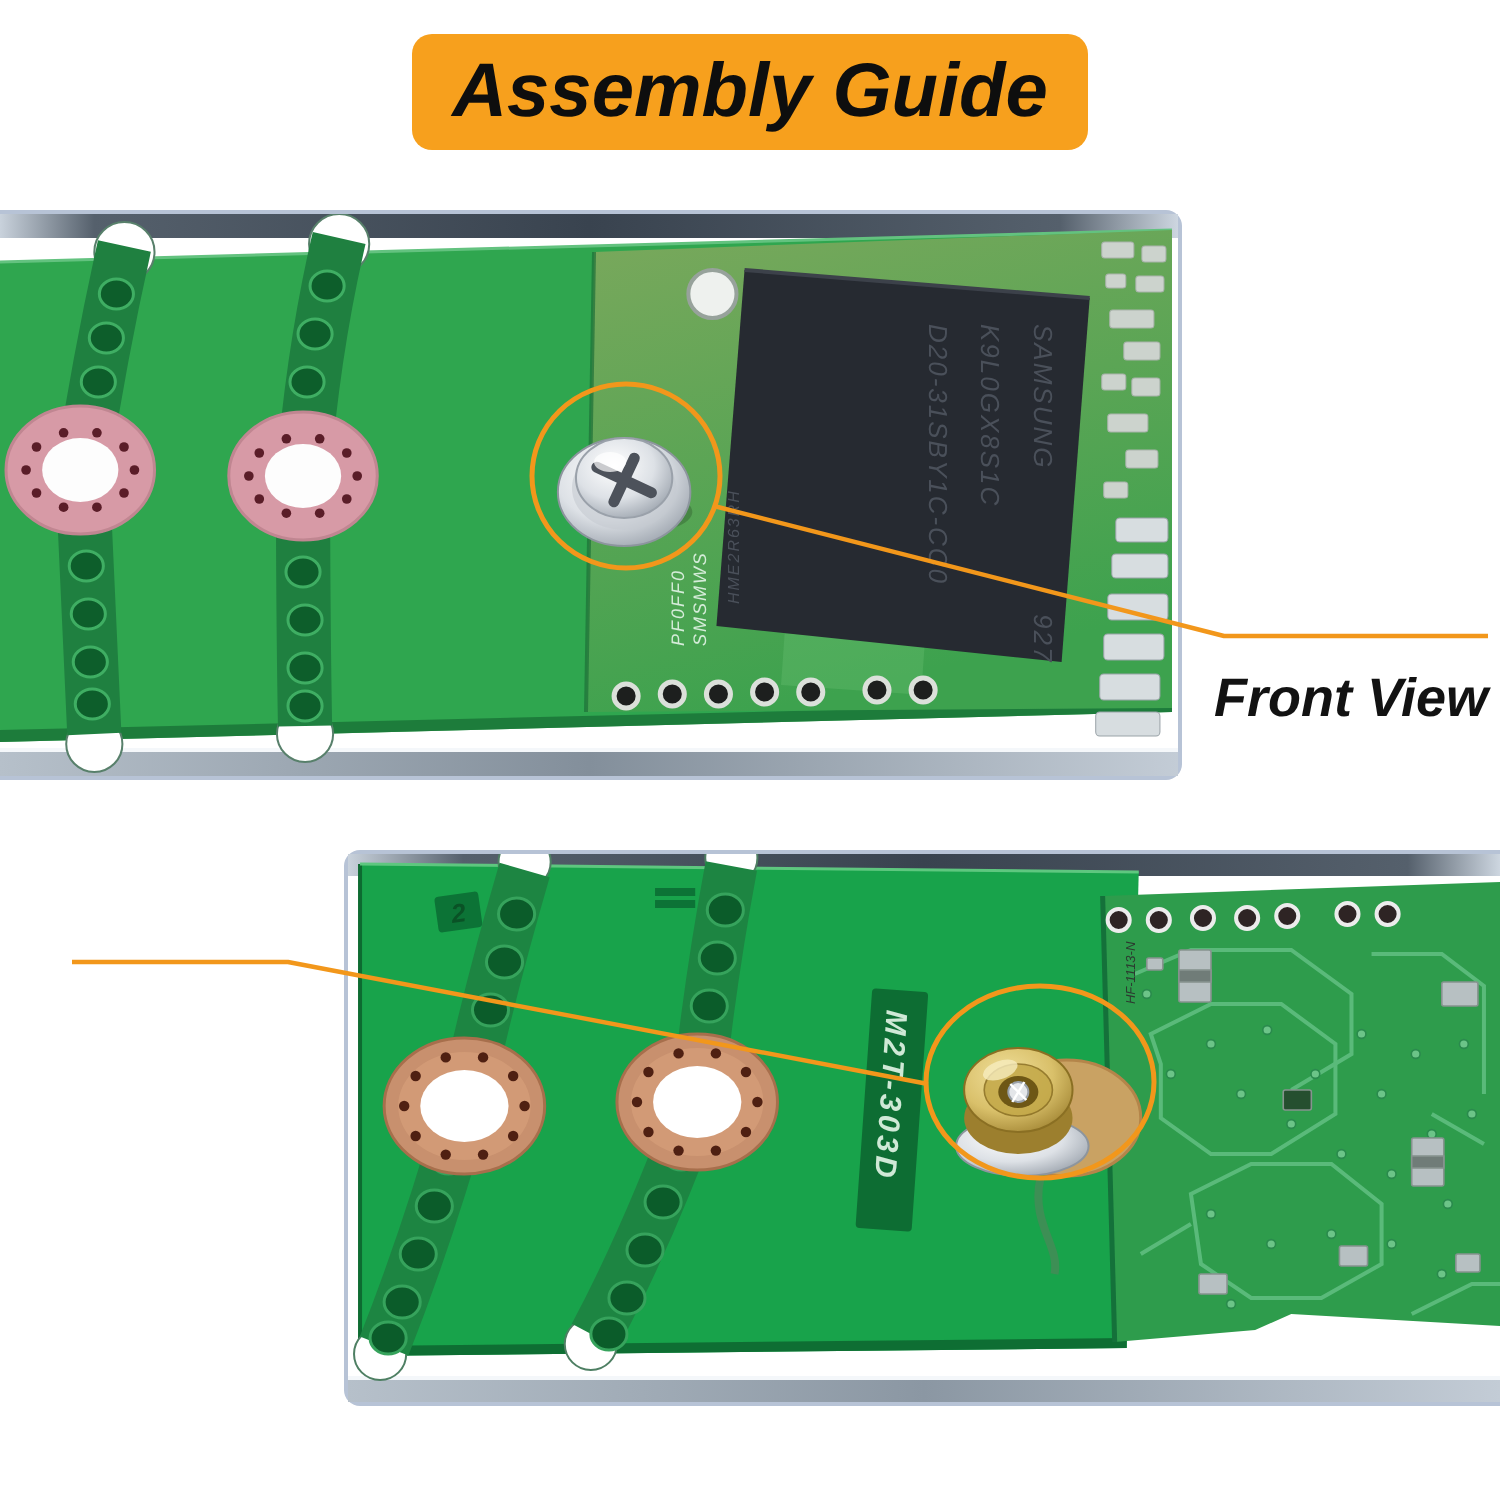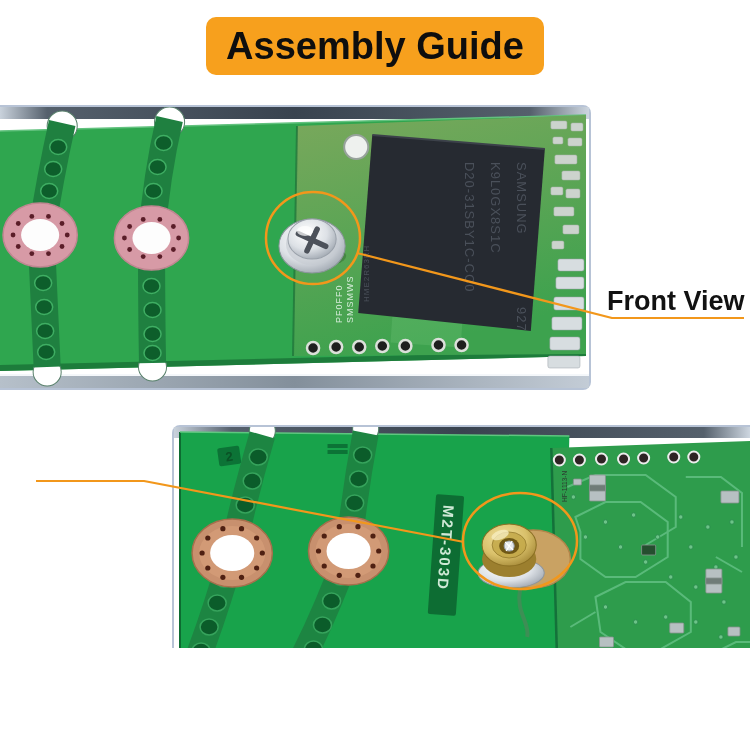--- a/index.html
+++ b/index.html
@@ -1,18 +1,19 @@
 <!DOCTYPE html>
 <html><head>
 <meta charset="utf-8">
 <style>
   html,body{margin:0;padding:0;background:#ffffff;}
   .page{
-    position:relative;width:750px;height:648px;background:#ffffff;overflow:hidden;
+    position:relative;width:750px;height:750px;background:#ffffff;overflow:hidden;
     font-family:"Liberation Sans", sans-serif;
+    font-style:italic;
   }
   .banner{
     position:absolute;left:206px;top:17px;width:338px;height:58px;
     background:#F7A01D;border-radius:10px;
     display:flex;align-items:center;justify-content:center;
     font-size:38px;font-weight:bold;color:#0e0e0e;letter-spacing:0px;
   }
   .photo{
     position:absolute;background:#ffffff;box-sizing:border-box;
     border:2px solid #b7c3d6;
@@ -20,21 +21,21 @@
   .photo svg{display:block;width:100%;height:100%;}
   .photo-front{
     left:0;top:105px;width:591px;height:285px;
     border-left:none;border-radius:0 8px 8px 0;
   }
   .photo-back{
     left:172px;top:425px;width:578px;height:278px;
     border-right:none;border-radius:8px 0 0 8px;
   }
   .view-label{
-    position:absolute;font-weight:bold;color:#121212;white-space:nowrap;
+    position:absolute;font-weight:bold;color:#121212;white-space:nowrap;margin-top:48px;
   }
   .label-front{left:607px;top:286px;font-size:27px;}
   .label-back{left:36px;top:447px;font-size:26px;}
   .overlay{
     position:absolute;left:0;top:0;width:750px;height:750px;pointer-events:none;
   }
 </style>
 </head>
 <body>
 

